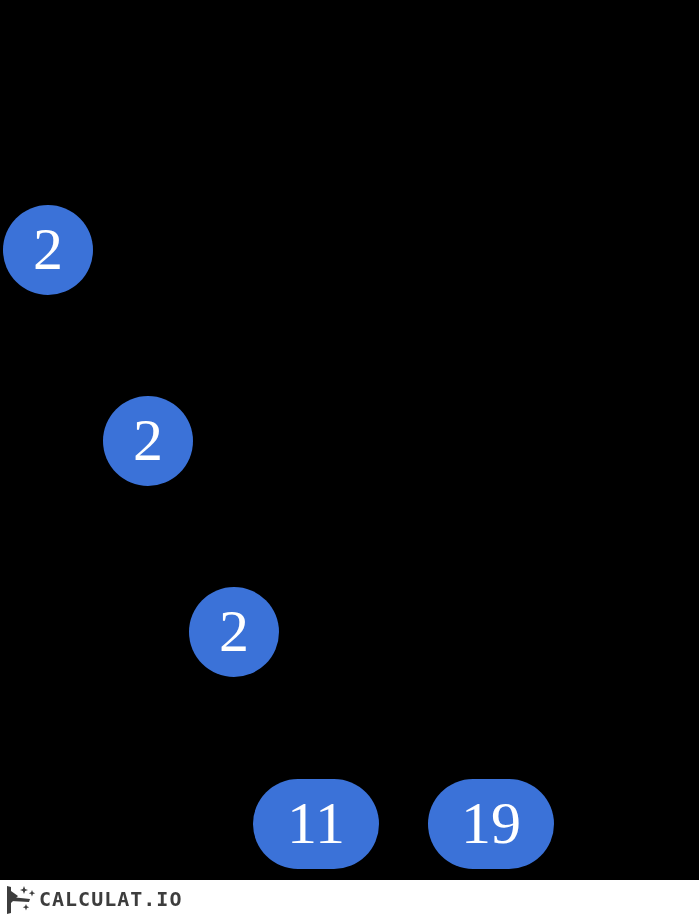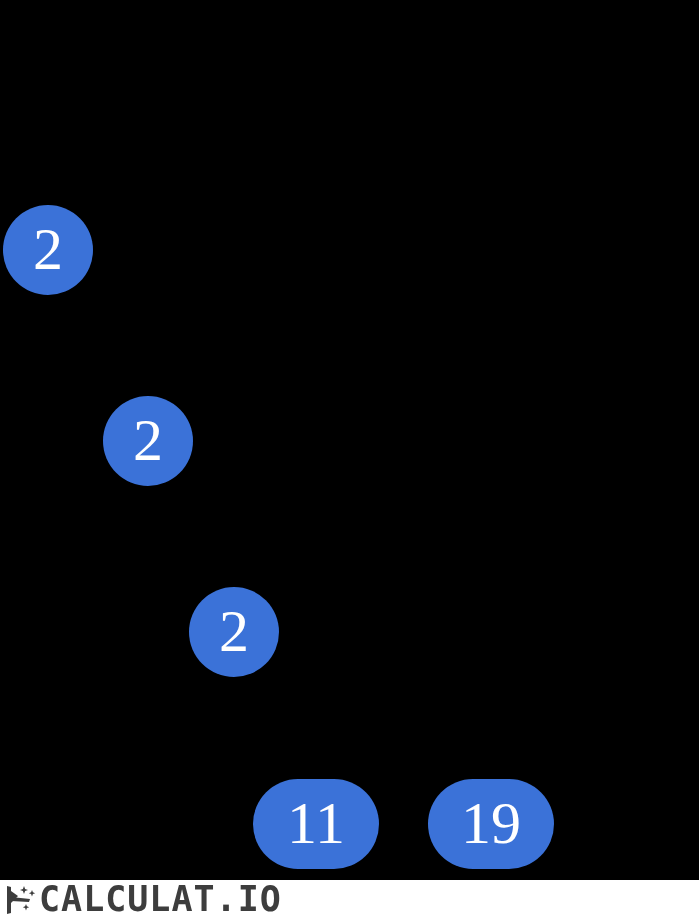--- a/index.html
+++ b/index.html
@@ -39,21 +39,21 @@
     display:flex;align-items:center;
   }
   .watermark .logo-icon{
     width:34px;height:34px;
     margin-left:3px;
     flex:0 0 auto;
   }
   .brand{
     font-family:"DejaVu Sans Mono", monospace;
     font-weight:bold;
-    font-size:35px;
+    font-size:20px;
     letter-spacing:1px;
     color:var(--watermark_fg);
     margin-left:2px;
     transform:translateY(-1px);
     white-space:nowrap;
   }
 </style>
 </head>
 <body>
 

